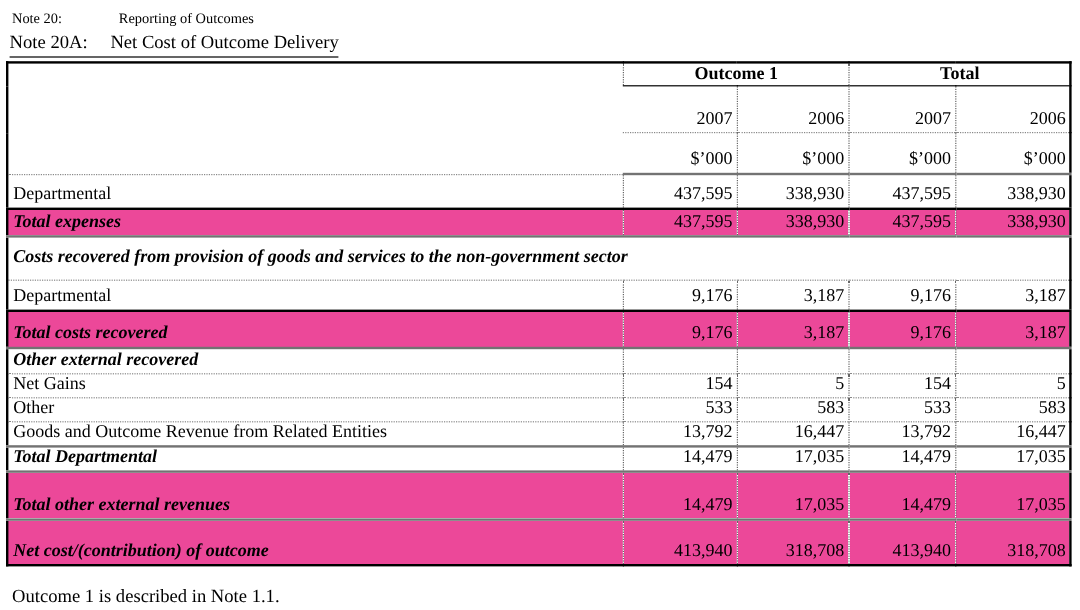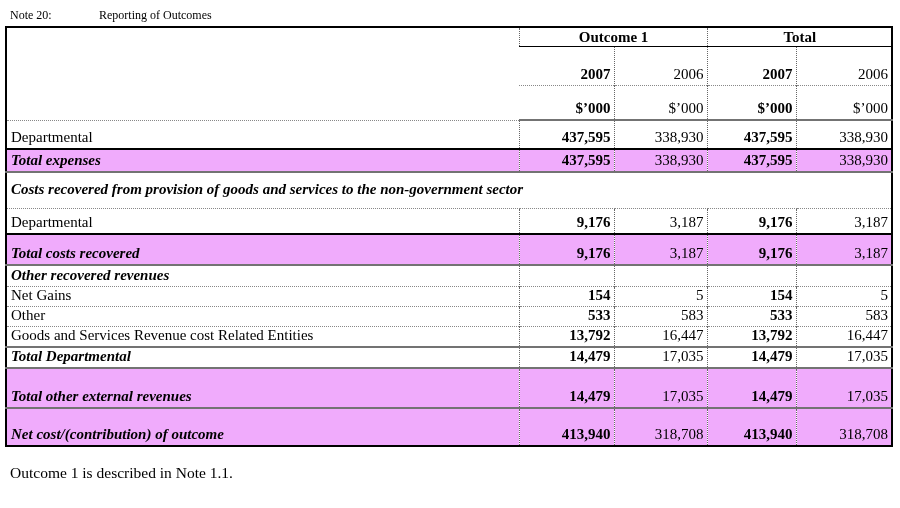--- a/index.html
+++ b/index.html
@@ -48,24 +48,24 @@
     border-left: 1px dotted #666;
     border-top: 1px dotted #888;
     vertical-align: bottom;
     padding: 0 3px 2px 4px;
     overflow: hidden;
     white-space: nowrap;
   }
   table.fin td:first-child { border-left: none; }
   td.lab  { text-align: left; margin-left: 48px; }
   td.num  { text-align: right; padding-right: 4px; }
-  .b      { font-weight: bold; }
+  .b      { font-weight: normal; }
   .ital   { font-style: italic; font-weight: bold; }
   .bi     { font-weight: bold; font-style: italic; }
-  tr.shaded td { background: #f0abfc; }
+  tr.shaded td { background: #ec4899; }
   tr.tt td { border-top: 2px solid #000; }
   tr.tb td { border-bottom: 2px solid #737373; }
   
   tr.r-grp td.grp {
     text-align: center;
     font-weight: bold;
     border-bottom: 1px solid #000;
     height: 18px;
     vertical-align: middle;
     padding-bottom: 0;
@@ -94,20 +94,23 @@
 </style>
 </head>
 <body>
 
 <div class="page">
 
   <div class="title-line">
     <span class="title-label">Note 20:</span><span>Reporting of Outcomes</span>
   </div>
 
+  <div class="subtitle-line">
+    <span class="subtitle-underline"><span class="subtitle-label">Note 20A:</span><span>Net Cost of Outcome Delivery</span></span>
+  </div>
 
   <table class="fin">
     <colgroup>
       <col style="width:513px">
         <col style="width:95px">
         <col style="width:93px">
         <col style="width:89px">
         <col style="width:96px">
     </colgroup>
 
@@ -155,42 +158,42 @@
       <td class="num">3,187</td>
     </tr>
     <tr class="h29 shaded tt tb">
       <td class="lab bi">Total costs recovered</td>
       <td class="num b">9,176</td>
       <td class="num">3,187</td>
       <td class="num b">9,176</td>
       <td class="num">3,187</td>
     </tr>
     <tr class="h20">
-      <td class="lab ital">Other recovered revenues</td>
+      <td class="lab ital">Other external recovered</td>
       <td class="num"></td>
       <td class="num"></td>
       <td class="num"></td>
       <td class="num"></td>
     </tr>
     <tr class="h16">
       <td class="lab">Net Gains</td>
       <td class="num b">154</td>
       <td class="num">5</td>
       <td class="num b">154</td>
       <td class="num">5</td>
     </tr>
     <tr class="h16">
       <td class="lab">Other</td>
       <td class="num b">533</td>
       <td class="num">583</td>
       <td class="num b">533</td>
       <td class="num">583</td>
     </tr>
     <tr class="h16 tb">
-      <td class="lab">Goods and Services Revenue cost Related Entities</td>
+      <td class="lab">Goods and Outcome Revenue from Related Entities</td>
       <td class="num b">13,792</td>
       <td class="num">16,447</td>
       <td class="num b">13,792</td>
       <td class="num">16,447</td>
     </tr>
     <tr class="h18 tb">
       <td class="lab ital">Total Departmental</td>
       <td class="num b">14,479</td>
       <td class="num">17,035</td>
       <td class="num b">14,479</td>

